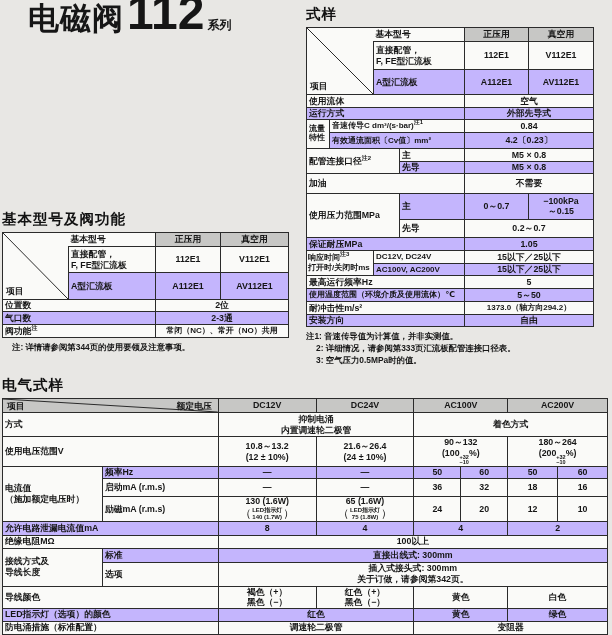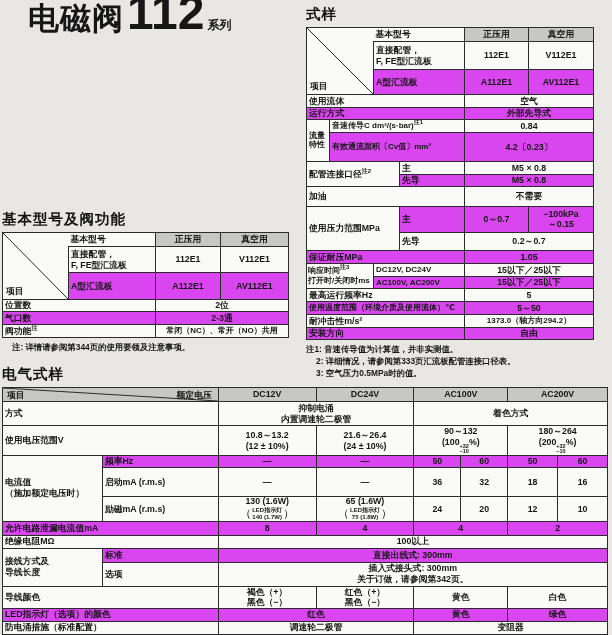--- a/index.html
+++ b/index.html
@@ -18,21 +18,21 @@
   
   .sec-title{font-size:14.5px;font-weight:bold;letter-spacing:1px;margin:4px 0 3px 0;color:#111}
   
   table{border-collapse:collapse;table-layout:fixed;background:#fafaf8;border:1.4px solid #111}
   td,th{
     border:1px solid #2b2b2b;font-size:8.8px;font-weight:bold;line-height:1.2;
     padding:0 2px;overflow:hidden;vertical-align:middle;white-space:nowrap;
   }
   th{background:#c7c7c5;text-align:center;font-weight:bold}
   .w{background:#fafaf8}
-  .g{background:#d946ef}
+  .g{background:#c4b5fd}
   .lbl{text-align:left}
   .val{text-align:center}
   .grp-l{text-align:left;vertical-align:middle}
   .fs8{font-size:8px}
   sup{font-size:6px;vertical-align:super;line-height:0}
   
   .corner{position:relative;padding:0}
   .diag{position:absolute;left:0;top:0;width:100%;height:100%;display:block}
   .diag line{stroke:#2b2b2b;stroke-width:1;vector-effect:non-scaling-stroke}
   .c-bot{position:absolute;left:3px;bottom:2px}
@@ -100,21 +100,21 @@
     </tr>
     <tr style="height:12px">
       <td colspan="4" class="g lbl">运行方式</td>
       <td colspan="2" class="g val">外部先导式</td>
     </tr>
     <tr style="height:13px">
       <td rowspan="2" class="w lbl fs8" style="white-space:normal;line-height:1.1"><span>流量特性</span></td>
       <td colspan="3" class="w lbl fs8"><span>音速传导C dm³/(s·bar)</span><sup>注1</sup></td>
       <td colspan="2" class="w val">0.84</td>
     </tr>
-    <tr style="height:29px">
+    <tr style="height:16px">
       <td colspan="3" class="g lbl fs8"><span class="in"><span>有效通流面积〔Cv值〕</span><span>mm²</span></span></td>
       <td colspan="2" class="g val">4.2〔0.23〕</td>
     </tr>
     <tr style="height:13px">
       <td rowspan="2" colspan="3" class="w grp-l"><span>配管连接口径</span><sup>注2</sup></td>
       <td class="w lbl">主</td>
       <td colspan="2" class="w val">M5 × 0.8</td>
     </tr>
     <tr style="height:12px">
       <td class="g lbl">先导</td>
@@ -215,21 +215,21 @@
       <td colspan="2" class="w lbl"><span>阀功能</span><sup>注</sup></td>
       <td colspan="2" class="w val fs8">常闭（NC）、常开（NO）共用</td>
     </tr>
   </tbody>
     </table>
   <div class="notes">
     <div class="ind">注: 详情请参阅第344页的使用要领及注意事项。</div>
   </div>
 </div>
 
-<div class="abs" style="left:2px;top:361px;width:606px">
+<div class="abs" style="left:2px;top:372px;width:606px">
   <div class="sec-title">电气式样</div>
   <table>
     <colgroup>
         <col style="width:100px">
         <col style="width:116px">
         <col style="width:98px">
         <col style="width:98px">
         <col style="width:47px">
         <col style="width:47px">
         <col style="width:50px">
@@ -270,21 +270,21 @@
     <tr style="height:12px">
       <td rowspan="3" class="w grp-l" style="line-height:1.25"><span>电流值</span><br><span>（施加额定电压时）</span></td>
       <td class="g lbl"><span class="in"><span>频率</span><span>Hz</span></span></td>
       <td class="g val">—</td>
       <td class="g val">—</td>
       <td class="g val">50</td>
       <td class="g val">60</td>
       <td class="g val">50</td>
       <td class="g val">60</td>
     </tr>
-    <tr style="height:29px">
+    <tr style="height:18px">
       <td class="w lbl"><span class="in"><span>启动</span><span>mA (r.m.s)</span></span></td>
       <td class="w val">—</td>
       <td class="w val">—</td>
       <td class="w val">36</td>
       <td class="w val">32</td>
       <td class="w val">18</td>
       <td class="w val">16</td>
     </tr>
     <tr style="height:24px">
       <td class="w lbl"><span class="in"><span>励磁</span><span>mA (r.m.s)</span></span></td>

